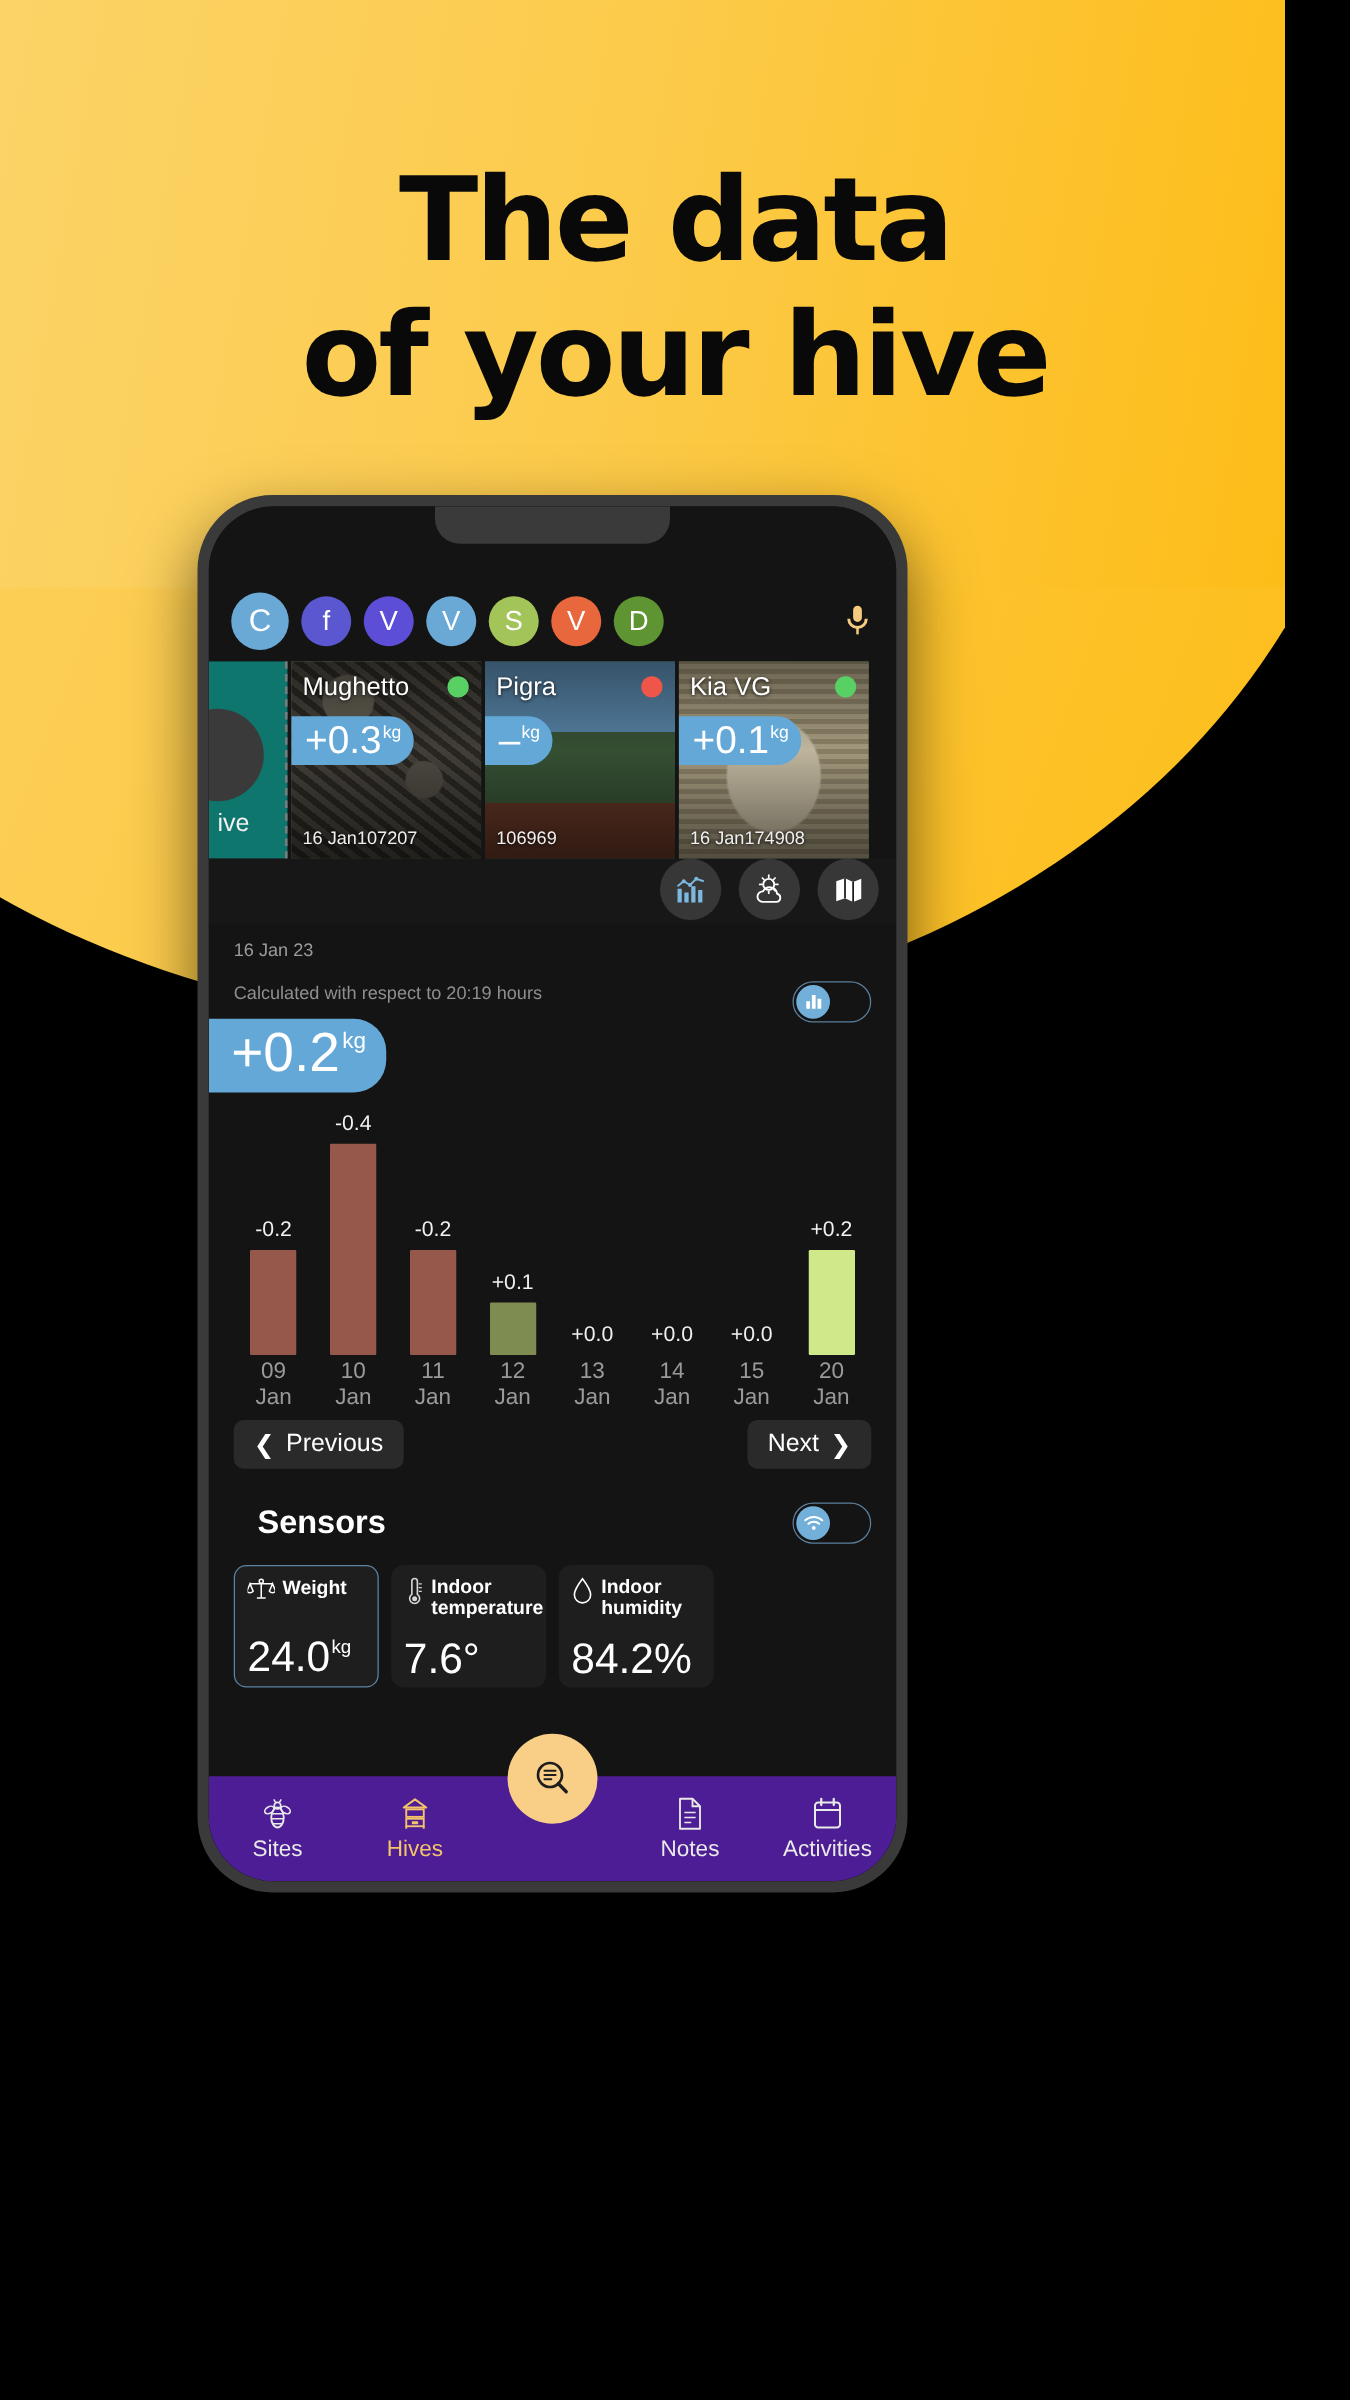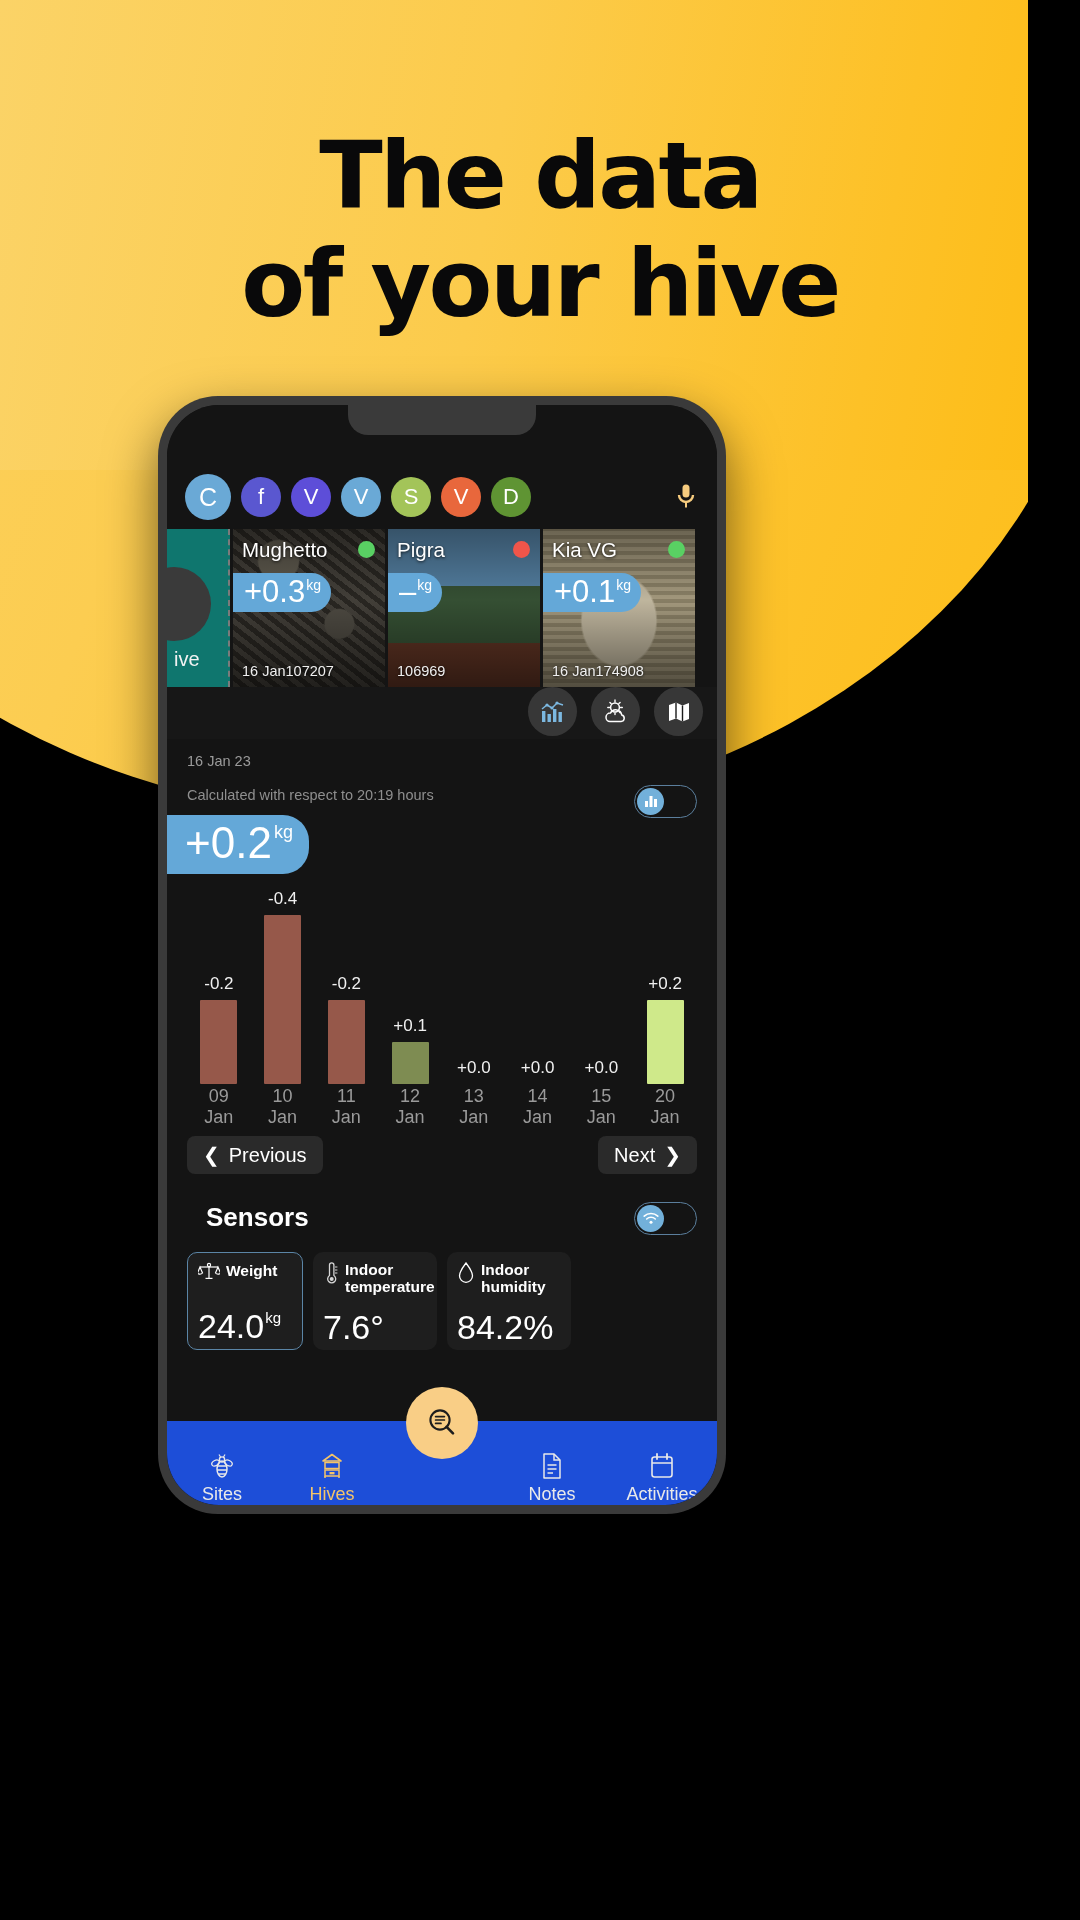--- a/index.html
+++ b/index.html
@@ -271,22 +271,22 @@
   .s-value {
     position:absolute; left:10px; bottom:6px;
     color:#fff; font-size:34px; line-height:1;
     display:flex; align-items:flex-start;
   }
   .s-value .u { font-size:15px; margin-left:1px; margin-top:1px;}
 
   
   .bottomnav {
     position:absolute; left:0; bottom:0; width:100%; height:84px;
-    background:#1d4ed8;
-    display:flex; align-items:flex-end;
+    background:#4c1d95;
+    display:flex; align-items:center;
   }
   .nav-item { flex:1 1 0; text-align:center; color:#e9e9e9; font-size:18px; }
   .nav-item.spacer { visibility:hidden; }
   .nav-item.active { color:#f3c46a; }
   .nav-ico { height:30px; display:flex; align-items:center; justify-content:center; margin-bottom:3px; }
   .fab {
     position:absolute; left:50%; bottom:46px;
     transform:translateX(-50%);
     width:72px; height:72px; border-radius:50%;
     background:#F9CE86;

